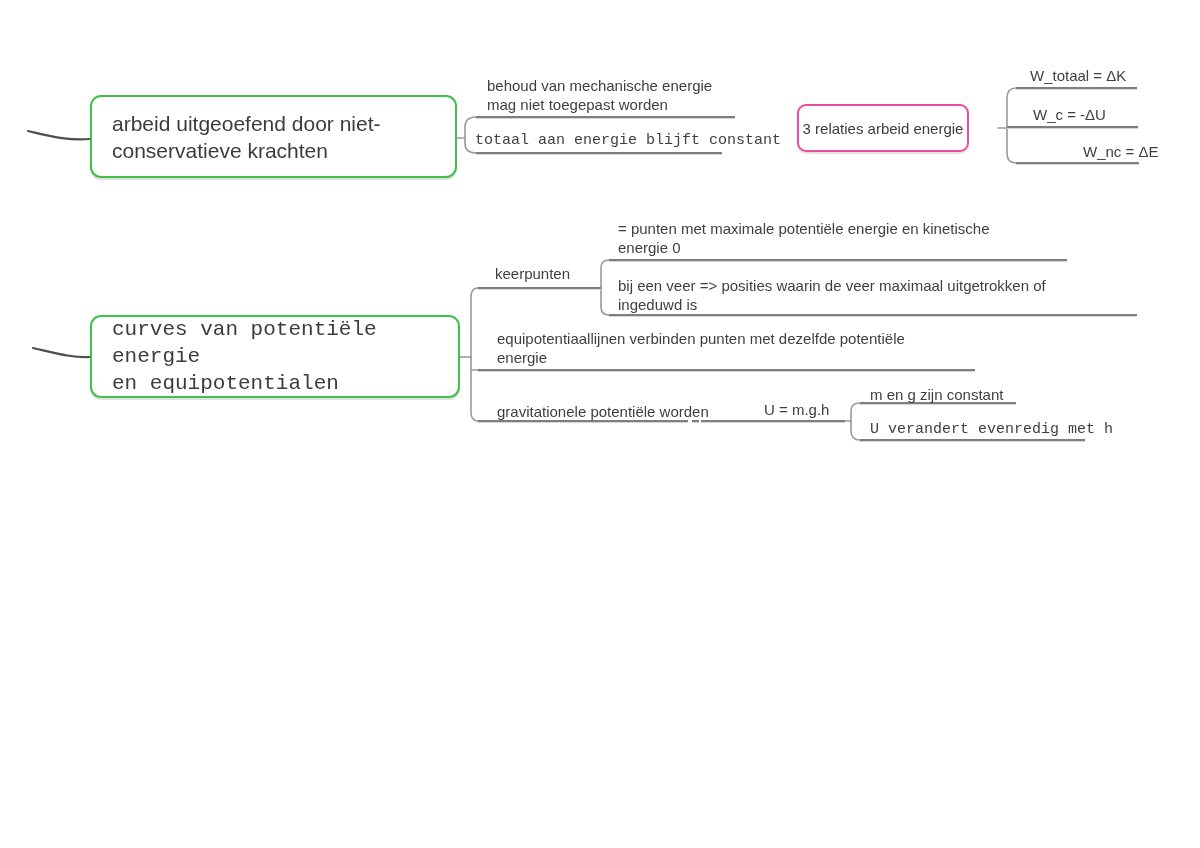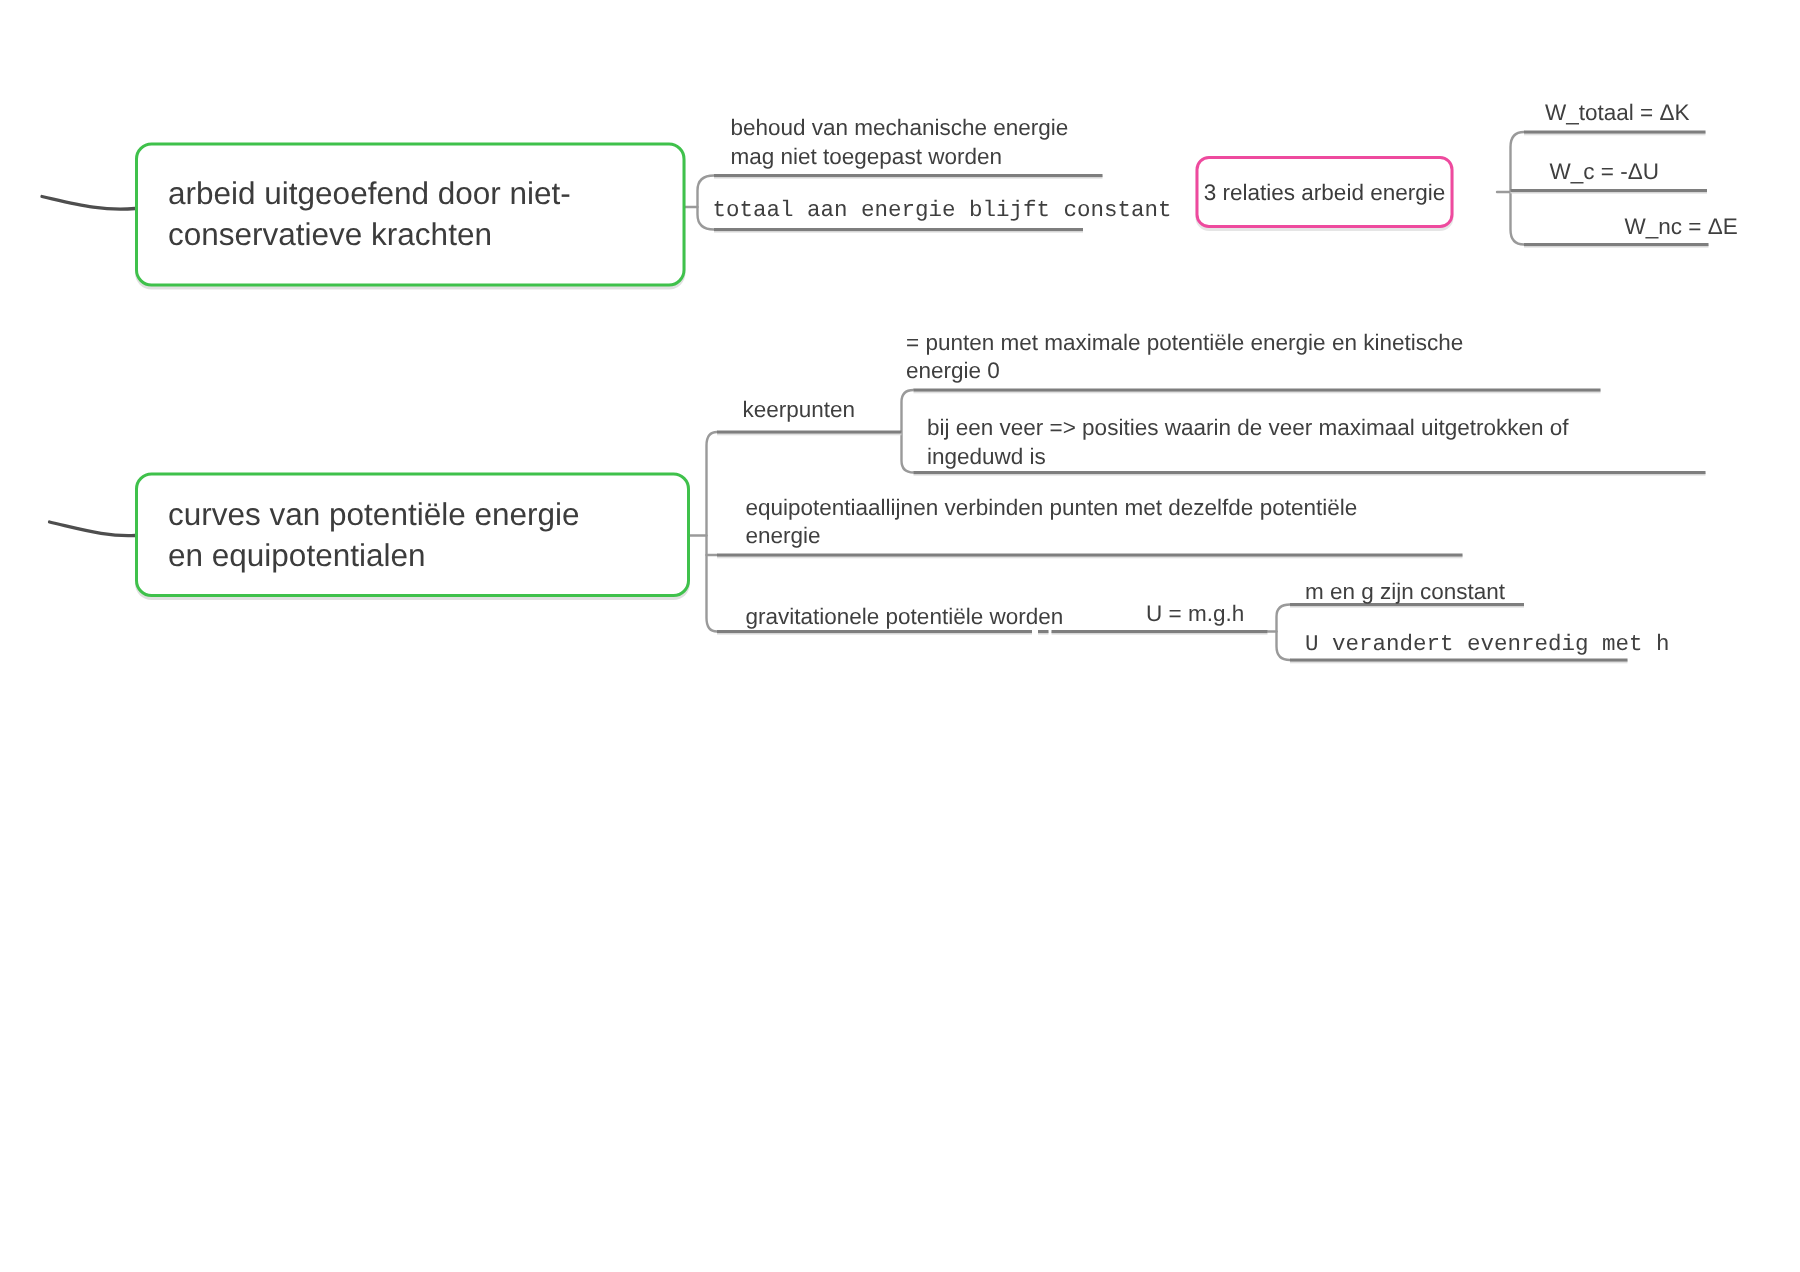--- a/index.html
+++ b/index.html
@@ -76,38 +76,38 @@
 
       <path class="underline" d="M478,421 L688,421"></path>
       <path class="underline" d="M692,421 L699,421"></path>
       <path class="underline" d="M701,421 L845,421"></path>
 
       <path class="underline" d="M860,403 L1016,403"></path>
       <path class="underline" d="M860,440 L1085,440"></path>
     </g>
   </svg>
 
-  <div class="main-node" style="left:90px;top:95px;width:367px;height:96px;">arbeid uitgeoefend door niet-
+  <div class="main-node" style="left:90px;top:95px;width:367px;height:83px;">arbeid uitgeoefend door niet-
 conservatieve krachten</div>
 
   <div class="pink-node" style="left:797px;top:104px;width:172px;height:48px;">3 relaties arbeid energie</div>
 
-  <div class="main-node" style="left:90px;top:315px;width:370px;height:83px;">curves van potentiële energie
+  <div class="main-node" style="left:90px;top:315px;width:370px;height:83px;font-family:Liberation Mono, monospace;">curves van potentiële energie
 en equipotentialen</div>
 
   <div class="topic" style="left:487px;top:76px;">behoud van mechanische energie
 mag niet toegepast worden</div>
   <div class="topic" style="left:475px;top:131px;font-family:Liberation Mono, monospace;">totaal aan energie blijft constant</div>
 
   <div class="topic" style="left:1030px;top:66px;">W_totaal = ΔK</div>
   <div class="topic" style="left:1033px;top:105px;">W_c = -ΔU</div>
   <div class="topic" style="left:1083px;top:142px;">W_nc = ΔE</div>
 
   <div class="topic" style="left:495px;top:264px;">keerpunten</div>
-  <div class="topic" style="left:604px;top:219px;">= punten met maximale potentiële energie en kinetische
+  <div class="topic" style="left:618px;top:219px;">= punten met maximale potentiële energie en kinetische
 energie 0</div>
   <div class="topic" style="left:497px;top:329px;">equipotentiaallijnen verbinden punten met dezelfde potentiële
 energie</div>
 
   <div class="topic" style="left:618px;top:276px;">bij een veer =&gt; posities waarin de veer maximaal uitgetrokken of
 ingeduwd is</div>
 
   <div class="topic" style="left:497px;top:402px;">gravitationele potentiële worden</div>
   <div class="topic" style="left:764px;top:400px;">U = m.g.h</div>
   <div class="topic" style="left:870px;top:385px;">m en g zijn constant</div>

